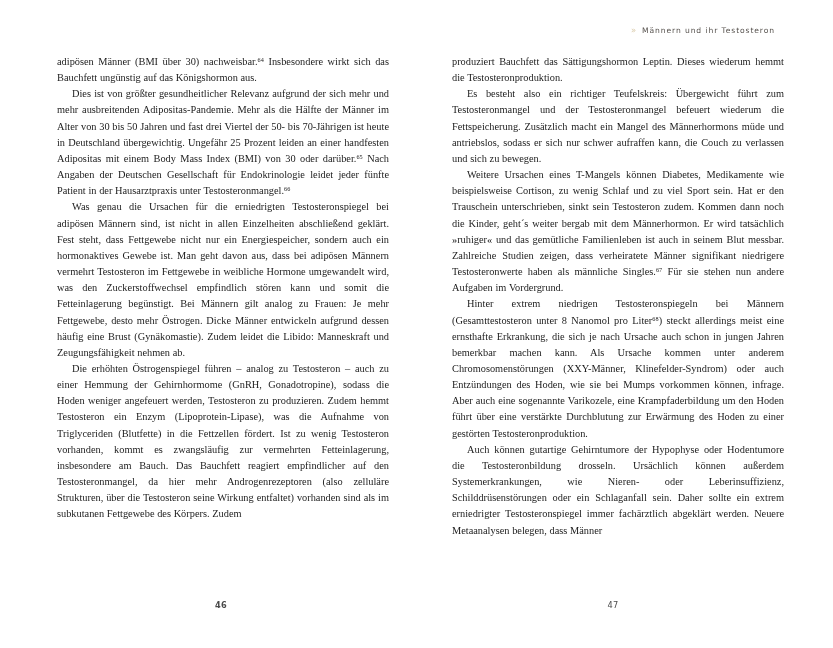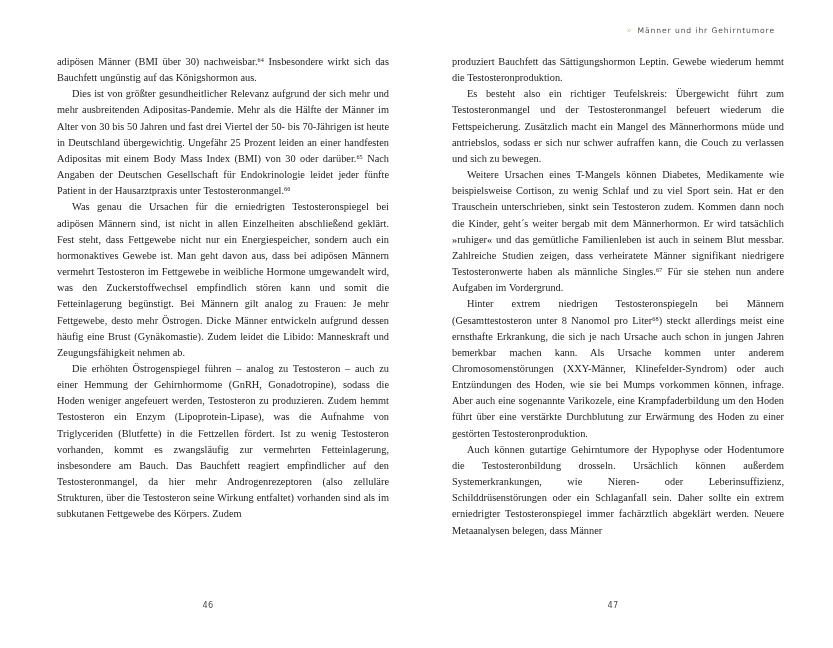--- a/index.html
+++ b/index.html
@@ -80,46 +80,46 @@
   .folio {
     position: absolute;
     top: 600px;
     width: 332px;
     text-align: center;
     font-family: "DejaVu Sans", "Liberation Sans", sans-serif;
     font-size: 8.2px;
     color: #4a4a4a;
     letter-spacing: 0.4px;
   }
-  .folio-left  { left: 42px; }
+  .folio-left  { left: 55px; font-weight: bold; }
   .folio-right { left: 447px; }
 </style>
 </head>
 <body>
 
 <div class="spread">
 
   <div class="running-head">
     <span class="marker">»</span>
-    <span>Männer und ihr Gehirntumore</span>
+    <span>Männern und ihr Testosteron</span>
   </div>
 
   <div class="page page-left">
     <div class="textblock">
         <p>adipösen Männer (BMI über 30) nachweisbar.<sup class="fn">64</sup> Insbesondere wirkt sich das Bauchfett ungünstig auf das Königshormon aus.</p>
         <p class="indent">Dies ist von größter gesundheitlicher Relevanz aufgrund der sich mehr und mehr ausbreitenden Adipositas-Pandemie. Mehr als die Hälfte der Männer im Alter von 30 bis 50 Jahren und fast drei Viertel der 50- bis 70-Jährigen ist heute in Deutschland übergewichtig. Ungefähr 25 Prozent leiden an einer handfesten Adipositas mit einem Body Mass Index (BMI) von 30 oder darüber.<sup class="fn">65</sup> Nach Angaben der Deutschen Gesellschaft für Endokrinologie leidet jeder fünfte Patient in der Hausarztpraxis unter Testosteronmangel.<sup class="fn">66</sup></p>
         <p class="indent">Was genau die Ursachen für die erniedrigten Testosteronspiegel bei adipösen Männern sind, ist nicht in allen Einzelheiten abschließend geklärt. Fest steht, dass Fettgewebe nicht nur ein Energiespeicher, sondern auch ein hormonaktives Gewebe ist. Man geht davon aus, dass bei adipösen Männern vermehrt Testosteron im Fettgewebe in weibliche Hormone umgewandelt wird, was den Zuckerstoffwechsel empfindlich stören kann und somit die Fetteinlagerung begünstigt. Bei Männern gilt analog zu Frauen: Je mehr Fettgewebe, desto mehr Östrogen. Dicke Männer entwickeln aufgrund dessen häufig eine Brust (Gynäkomastie). Zudem leidet die Libido: Manneskraft und Zeugungsfähigkeit nehmen ab.</p>
         <p class="indent">Die erhöhten Östrogenspiegel führen – analog zu Testosteron – auch zu einer Hemmung der Gehirnhormome (GnRH, Gonadotropine), sodass die Hoden weniger angefeuert werden, Testosteron zu produzieren. Zudem hemmt Testosteron ein Enzym (Lipoprotein-Lipase), was die Aufnahme von Triglyceriden (Blutfette) in die Fettzellen fördert. Ist zu wenig Testosteron vorhanden, kommt es zwangsläufig zur vermehrten Fetteinlagerung, insbesondere am Bauch. Das Bauchfett reagiert empfindlicher auf den Testosteronmangel, da hier mehr Androgenrezeptoren (also zelluläre Strukturen, über die Testosteron seine Wirkung entfaltet) vorhanden sind als im subkutanen Fettgewebe des Körpers. Zudem</p>
       </div>
   </div>
   <div class="folio folio-left">46</div>
 
   <div class="page page-right">
     <div class="textblock">
-        <p>produziert Bauchfett das Sättigungshormon Leptin. Gewebe wiederum hemmt die Testosteronproduktion.</p>
+        <p>produziert Bauchfett das Sättigungshormon Leptin. Dieses wiederum hemmt die Testosteronproduktion.</p>
         <p class="indent">Es besteht also ein richtiger Teufelskreis: Übergewicht führt zum Testosteronmangel und der Testosteronmangel befeuert wiederum die Fettspeicherung. Zusätzlich macht ein Mangel des Männerhormons müde und antriebslos, sodass er sich nur schwer aufraffen kann, die Couch zu verlassen und sich zu bewegen.</p>
         <p class="indent">Weitere Ursachen eines T-Mangels können Diabetes, Medikamente wie beispielsweise Cortison, zu wenig Schlaf und zu viel Sport sein. Hat er den Trauschein unterschrieben, sinkt sein Testosteron zudem. Kommen dann noch die Kinder, geht´s weiter bergab mit dem Männerhormon. Er wird tatsächlich »ruhiger« und das gemütliche Familienleben ist auch in seinem Blut messbar. Zahlreiche Studien zeigen, dass verheiratete Männer signifikant niedrigere Testosteronwerte haben als männliche Singles.<sup class="fn">67</sup> Für sie stehen nun andere Aufgaben im Vordergrund.</p>
         <p class="indent">Hinter extrem niedrigen Testosteronspiegeln bei Männern (Gesamttestosteron unter 8 Nanomol pro Liter<sup class="fn">68</sup>) steckt allerdings meist eine ernsthafte Erkrankung, die sich je nach Ursache auch schon in jungen Jahren bemerkbar machen kann. Als Ursache kommen unter anderem Chromosomenstörungen (XXY-Männer, Klinefelder-Syndrom) oder auch Entzündungen des Hoden, wie sie bei Mumps vorkommen können, infrage. Aber auch eine sogenannte Varikozele, eine Krampfaderbildung um den Hoden führt über eine verstärkte Durchblutung zur Erwärmung des Hoden zu einer gestörten Testosteronproduktion.</p>
         <p class="indent">Auch können gutartige Gehirntumore der Hypophyse oder Hodentumore die Testosteronbildung drosseln. Ursächlich können außerdem Systemerkrankungen, wie Nieren- oder Leberinsuffizienz, Schilddrüsenstörungen oder ein Schlaganfall sein. Daher sollte ein extrem erniedrigter Testosteronspiegel immer fachärztlich abgeklärt werden. Neuere Metaanalysen belegen, dass Männer</p>
       </div>
   </div>
   <div class="folio folio-right">47</div>
 
 </div>
 

